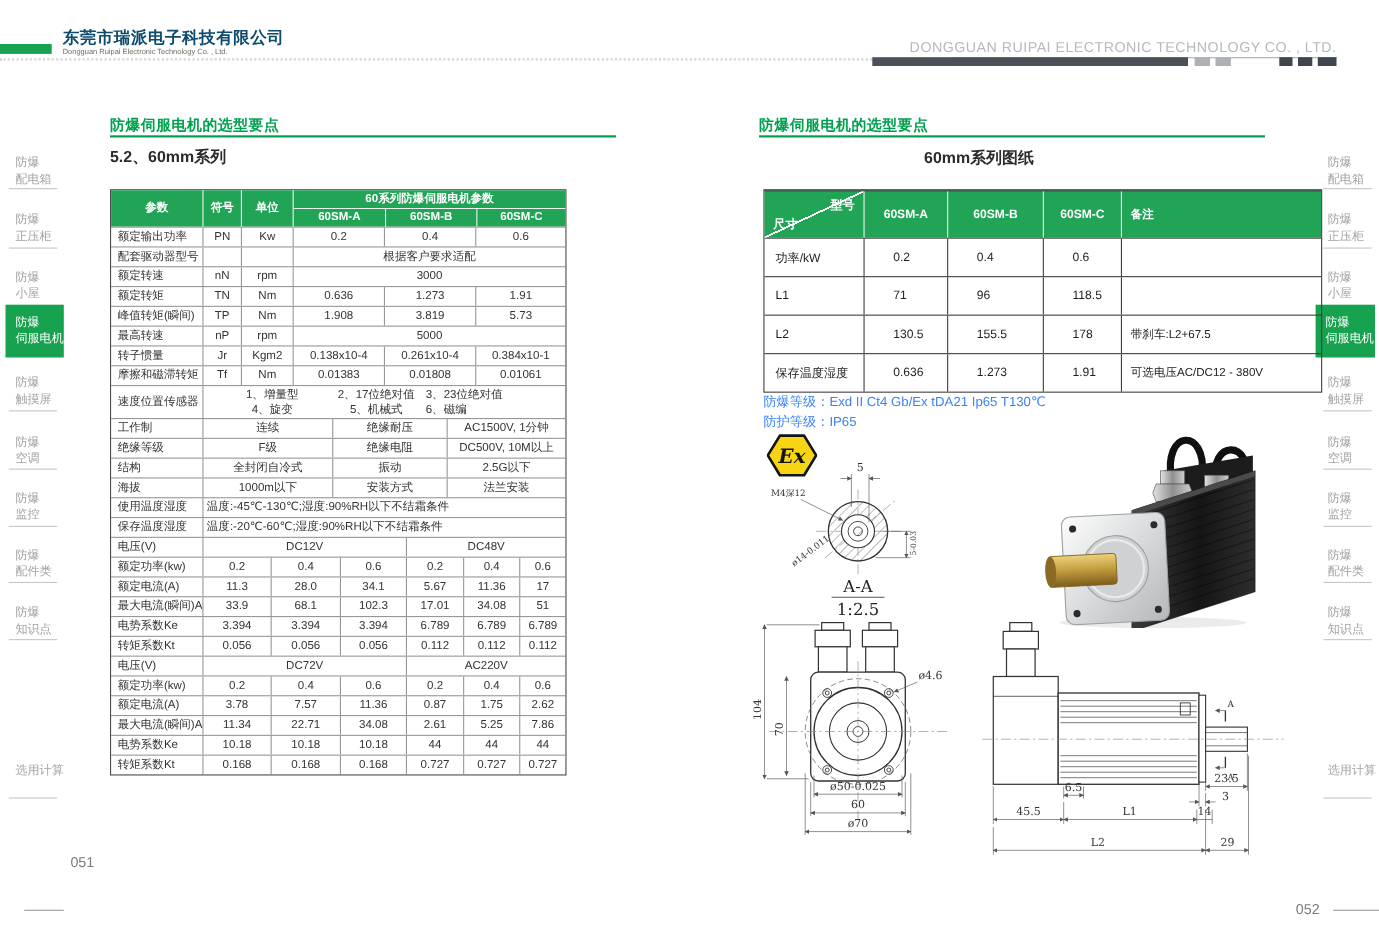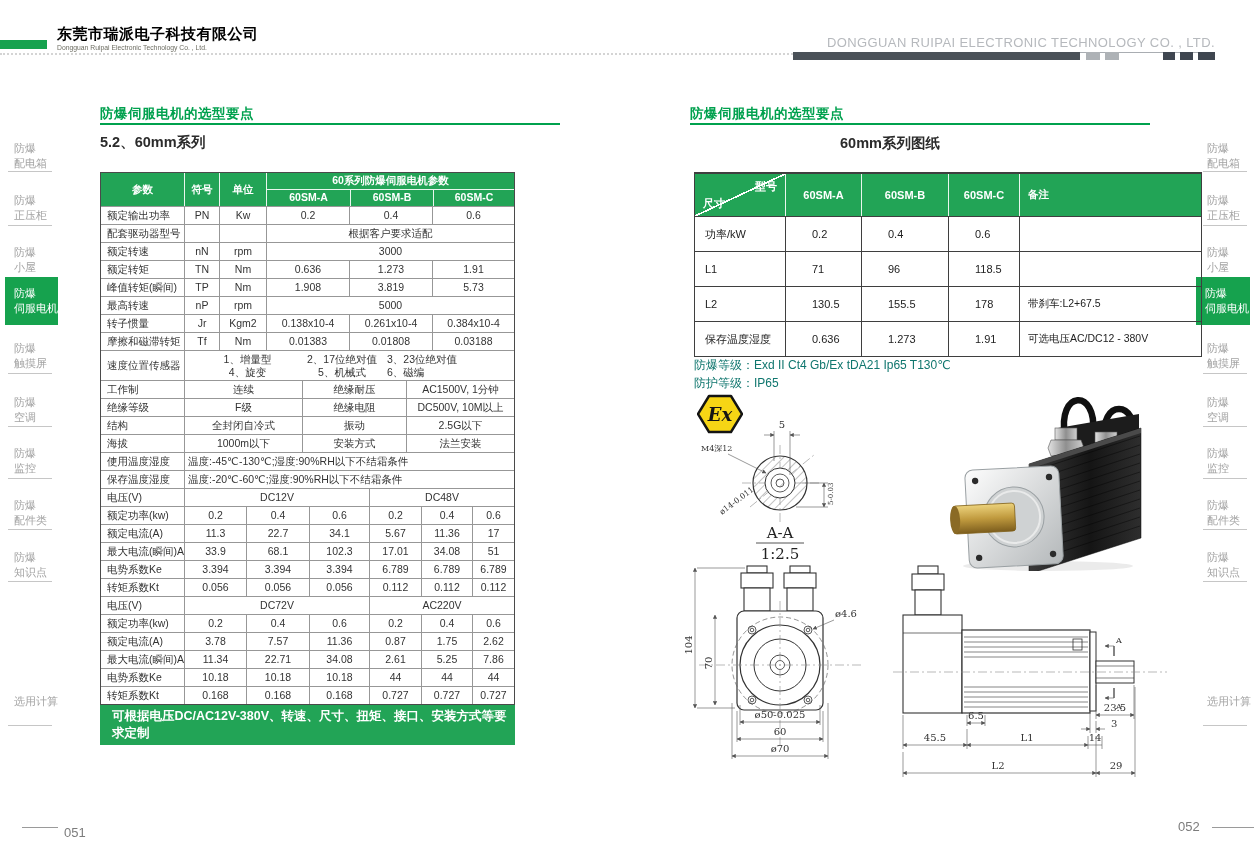--- a/index.html
+++ b/index.html
@@ -1,21 +1,21 @@
 <!DOCTYPE html>
 <html><head>
 <meta charset="utf-8">
 <style>
   html,body{margin:0;padding:0;background:#fff}
   #canvas{position:relative;width:1254px;height:856px;background:#fff;overflow:hidden;
     font-family:"Liberation Sans","DejaVu Sans",sans-serif;color:#333}
   .abs{position:absolute}
   
   .hdr-chip{left:0;top:40px;width:47px;height:9px;background:#16a24e}
-  .hdr-cn{left:57px;top:25px;font-size:15px;font-weight:bold;color:#000000;letter-spacing:.5px}
+  .hdr-cn{left:57px;top:25px;font-size:15px;font-weight:bold;color:#0c4a6e;letter-spacing:.5px}
   .hdr-en{left:57px;top:44px;font-size:6.8px;color:#6d6d62}
   .hdr-hot{left:243px;top:27px;font-size:21px;font-weight:bold;font-style:italic;color:#2a2a22;letter-spacing:.5px}
   .hdr-ren{left:820px;top:35px;width:395px;text-align:right;font-size:13px;color:#b6b9bd;letter-spacing:.4px}
   .hdr-rline{left:866px;top:52px;width:349px;height:1px;background:#a9adb2}
   .hdr-dot{left:0;top:53px;width:793px;height:0;border-bottom:2px dotted #d4d4d4}
   .hdr-bar{left:793px;top:52px;width:287px;height:8px;background:#4a5158}
   .sq{top:52px;height:8px}
   
   .sbitem{position:absolute;font-size:11px;line-height:15px;color:#a3a3a3}
   .sbdiv{position:absolute;height:1px;background:#c6c6c6;width:44px}
@@ -60,21 +60,21 @@
   .rth{background:#22a456;color:#fff;font-weight:bold;height:42px}
   .rth .rc{border-left:1px solid rgba(255,255,255,.9);justify-content:center}
   .diag{position:relative;background-image:linear-gradient(to bottom right,
      transparent calc(50% - .8px),#fff calc(50% - .8px),#fff calc(50% + .8px),transparent calc(50% + .8px))}
   .diag .t1{position:absolute;top:5px;right:8px}
   .diag .t2{position:absolute;bottom:5px;left:8px}
   .np{justify-content:flex-start;padding-left:8px;font-size:10.5px}
   .lpad{justify-content:flex-start;padding-left:10px}
   .vpad{justify-content:flex-start;padding-left:26px}
   
-  .rating{font-size:12px;color:#0f766e}
+  .rating{font-size:12px;color:#3b82f6}
   .pgnum{font-size:13px;color:#7c7c7c}
   .pgline{height:1px;background:#9a9a9a}
   
   .dt{font-family:"DejaVu Serif",serif;font-size:10px;fill:#333}
   .dt8{font-family:"DejaVu Serif",serif;font-size:8px;fill:#333}
   .dt7{font-family:"DejaVu Serif",serif;font-size:7px;fill:#333}
   .dtb{font-family:"DejaVu Serif",serif;font-size:15px;fill:#222}
   .dln{stroke:#555;stroke-width:.6;fill:none}
   .gln{stroke:#333;stroke-width:1.1;fill:#fff}
   .cln{stroke:#8a8a8a;stroke-width:.6;fill:none;stroke-dasharray:9,3,2,3}
@@ -257,29 +257,29 @@
           <div class="c ws">nP</div>
           <div class="c wu">rpm</div>
           <div class="c fl">5000</div>
         </div>
       <div class="r">
           <div class="c lp wp">转子惯量</div>
           <div class="c ws">Jr</div>
           <div class="c wu">Kgm2</div>
           <div class="c wv">0.138x10-4</div>
           <div class="c wv">0.261x10-4</div>
-          <div class="c fl">0.384x10-4</div>
+          <div class="c fl">0.384x10-1</div>
         </div>
       <div class="r">
           <div class="c lp wp">摩擦和磁滞转矩</div>
           <div class="c ws">Tf</div>
           <div class="c wu">Nm</div>
           <div class="c wv">0.01383</div>
           <div class="c wv">0.01808</div>
-          <div class="c fl">0.03188</div>
+          <div class="c fl">0.01061</div>
         </div>
       <div class="r sr">
         <div class="c lp wp">速度位置传感器</div>
         <div class="c fl sv">
           <div class="sl">
               <span class="s1">1、增量型</span>
               <span class="s2">2、17位绝对值</span>
               <span>3、23位绝对值</span>
             </div>
           <div class="sl">
@@ -331,21 +331,21 @@
           <div class="c x1">0.2</div>
           <div class="c x2">0.4</div>
           <div class="c x3">0.6</div>
           <div class="c x4">0.2</div>
           <div class="c x5">0.4</div>
           <div class="c fl">0.6</div>
         </div>
       <div class="r">
           <div class="c lp wp">额定电流(A)</div>
           <div class="c x1">11.3</div>
-          <div class="c x2">22.7</div>
+          <div class="c x2">28.0</div>
           <div class="c x3">34.1</div>
           <div class="c x4">5.67</div>
           <div class="c x5">11.36</div>
           <div class="c fl">17</div>
         </div>
       <div class="r">
           <div class="c lp wp">最大电流(瞬间)A</div>
           <div class="c x1">33.9</div>
           <div class="c x2">68.1</div>
           <div class="c x3">102.3</div>
@@ -415,21 +415,20 @@
       <div class="r">
           <div class="c lp wp">转矩系数Kt</div>
           <div class="c x1">0.168</div>
           <div class="c x2">0.168</div>
           <div class="c x3">0.168</div>
           <div class="c x4">0.727</div>
           <div class="c x5">0.727</div>
           <div class="c fl">0.727</div>
         </div>
     </div>
-    <div class="lnote">可根据电压DC/AC12V-380V、转速、尺寸、扭矩、接口、安装方式等要求定制</div>
   </div>
 
   <div class="abs ptitle" style="left:690px;top:105px">防爆伺服电机的选型要点</div>
   <div class="abs pline" style="left:690px;top:123px;width:460px"></div>
   <div class="abs psub" style="left:665px;top:134px;width:450px;text-align:center">60mm系列图纸</div>
 
   <div class="rt">
     <div class="rtb">
       <div class="rr rth nt">
         <div class="rc ra diag">
@@ -693,17 +692,17 @@
     <line class="dln" x1="18" y1="199" x2="18" y2="224"></line>
       <line class="dln" x1="211" y1="183" x2="211" y2="224"></line>
     <line class="dln" x1="18" y1="220" x2="211" y2="220" marker-start="url(#ars)" marker-end="url(#ars)"></line>
     <text class="dt" x="113" y="216" text-anchor="middle">L2</text>
     <line class="dln" x1="250" y1="134" x2="250" y2="224"></line>
     <line class="dln" x1="211" y1="220" x2="250" y2="220" marker-start="url(#ars)" marker-end="url(#ars)"></line>
     <text class="dt" x="231" y="216" text-anchor="middle">29</text>
   </svg>
 
   <div class="abs pgline" style="left:22px;top:827px;width:36px"></div>
-  <div class="abs pgnum" style="left:64px;top:825px">051</div>
+  <div class="abs pgnum" style="left:64px;top:776px">051</div>
   <div class="abs pgnum" style="left:1178px;top:819px">052</div>
   <div class="abs pgline" style="left:1212px;top:827px;width:42px"></div>
 
 </div>
 
 </body></html>

